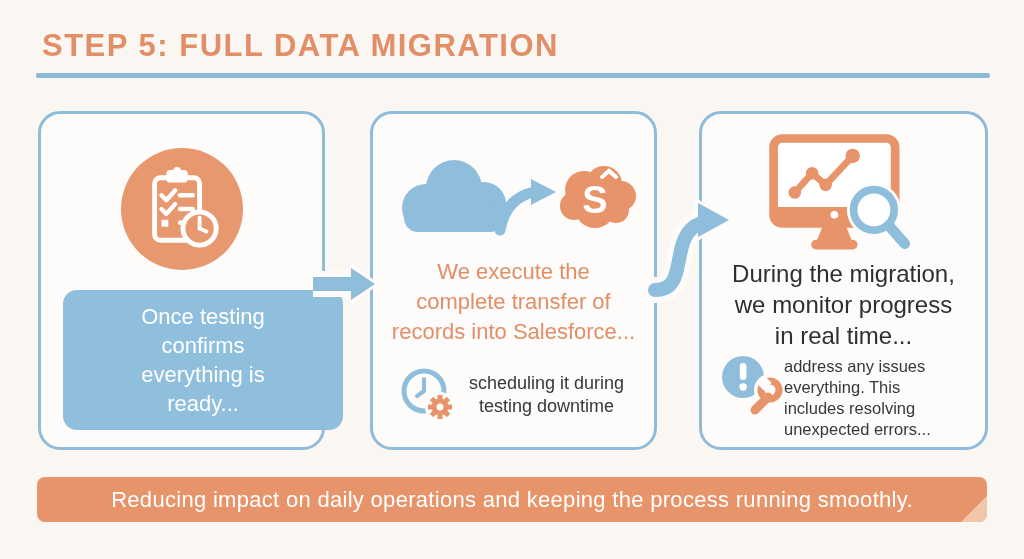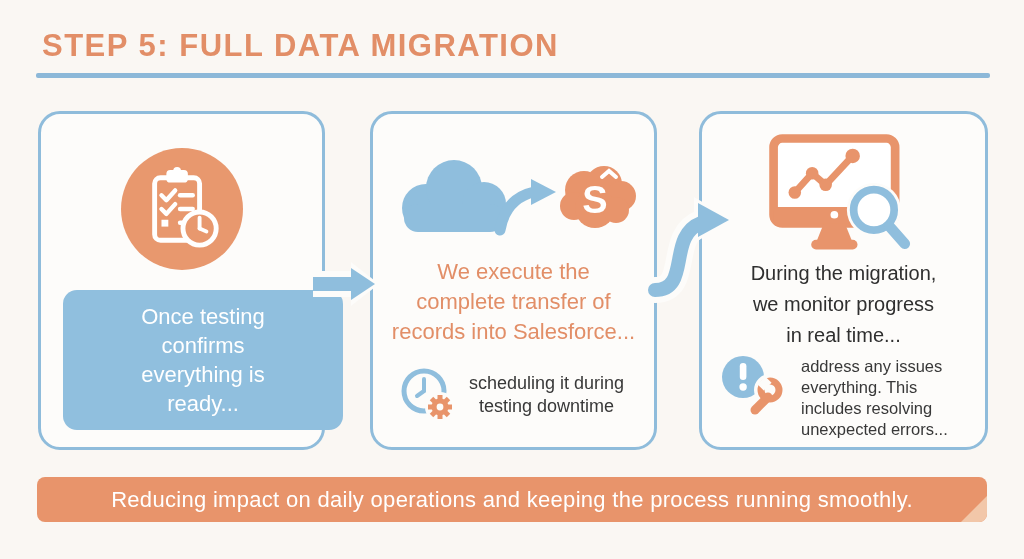--- a/index.html
+++ b/index.html
@@ -46,29 +46,29 @@
   .callout .line{display:block;}
 
   
   .cloud-row{position:absolute;left:50%;top:32px;transform:translateX(-50%);}
   .heading{
     position:absolute;left:0;right:0;text-align:center;
     display:flex;flex-direction:column;align-items:center;
   }
   .heading .line{display:block;}
   .heading-orange{top:143px;color:#e28e67;font-size:22px;line-height:30px;}
-  .heading-dark{top:144px;color:#2f2f2f;font-size:20px;line-height:31px;}
+  .heading-dark{top:144px;color:#2f2f2f;font-size:24px;line-height:31px;}
   .note-row{
     position:absolute;display:flex;align-items:center;
   }
   .note-row-2{left:26px;top:252px;}
   .note-row-3{left:16px;top:238px;align-items:flex-start;}
   .note-text{color:#383838;}
   .note-text-2{font-size:18px;line-height:23px;margin-left:12px;text-align:center;}
-  .note-text-3{font-size:16.5px;line-height:21px;margin-left:17px;padding-top:4px;}
+  .note-text-3{font-size:16.5px;line-height:21px;margin-left:0;padding-top:4px;}
   .note-text .line{display:block;}
 
   
   .monitor-wrap{position:absolute;left:50%;top:18px;transform:translateX(-50%);}
 
   
   .arrow-a{position:absolute;left:313px;top:262px;}
   .arrow-b{position:absolute;left:643px;top:190px;}
 
   

